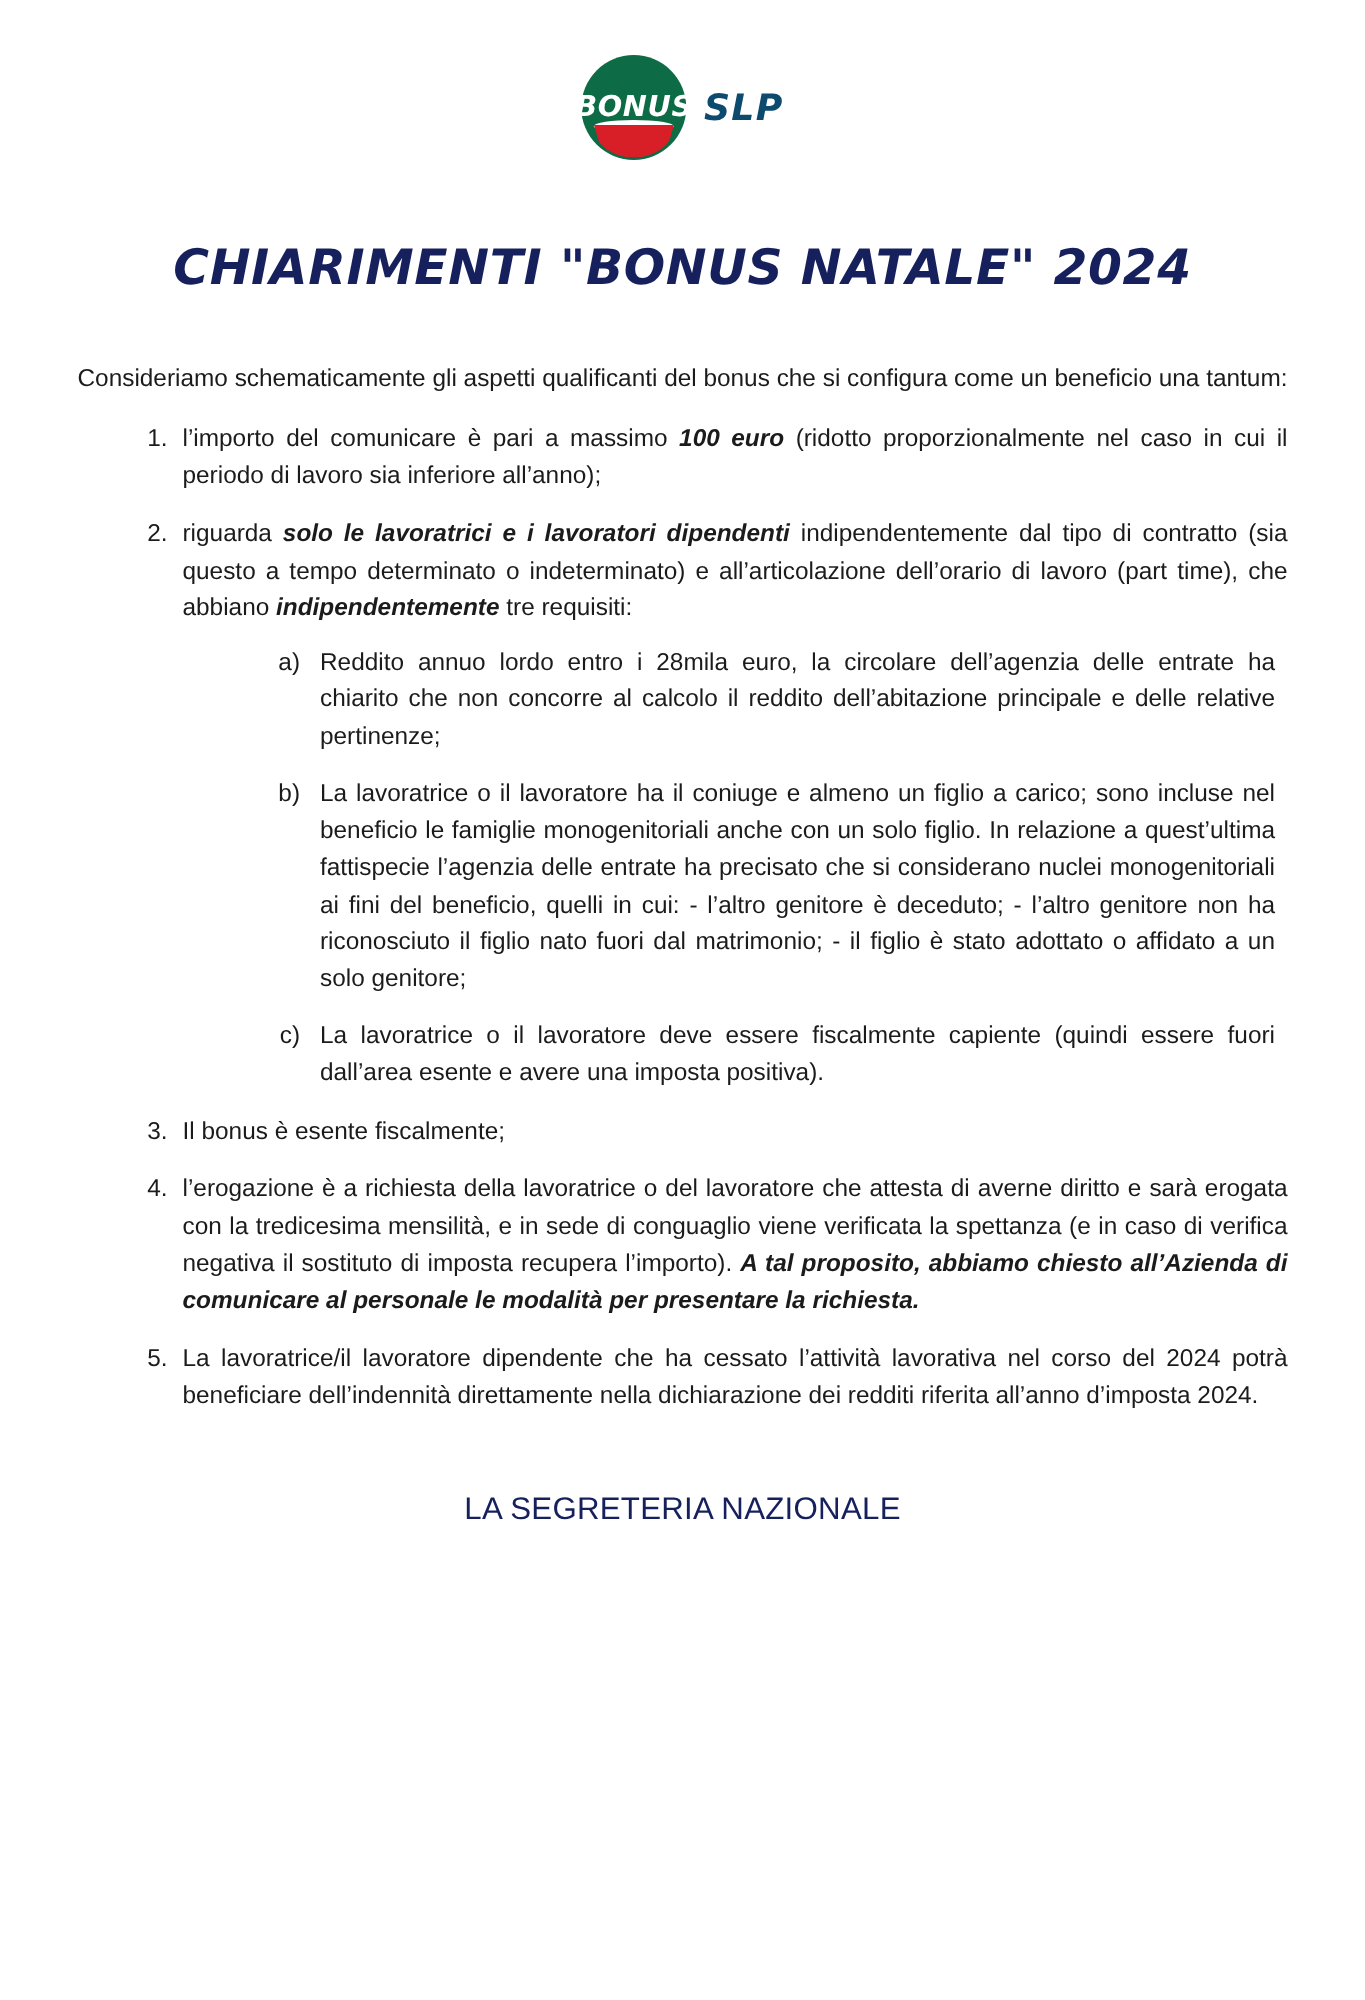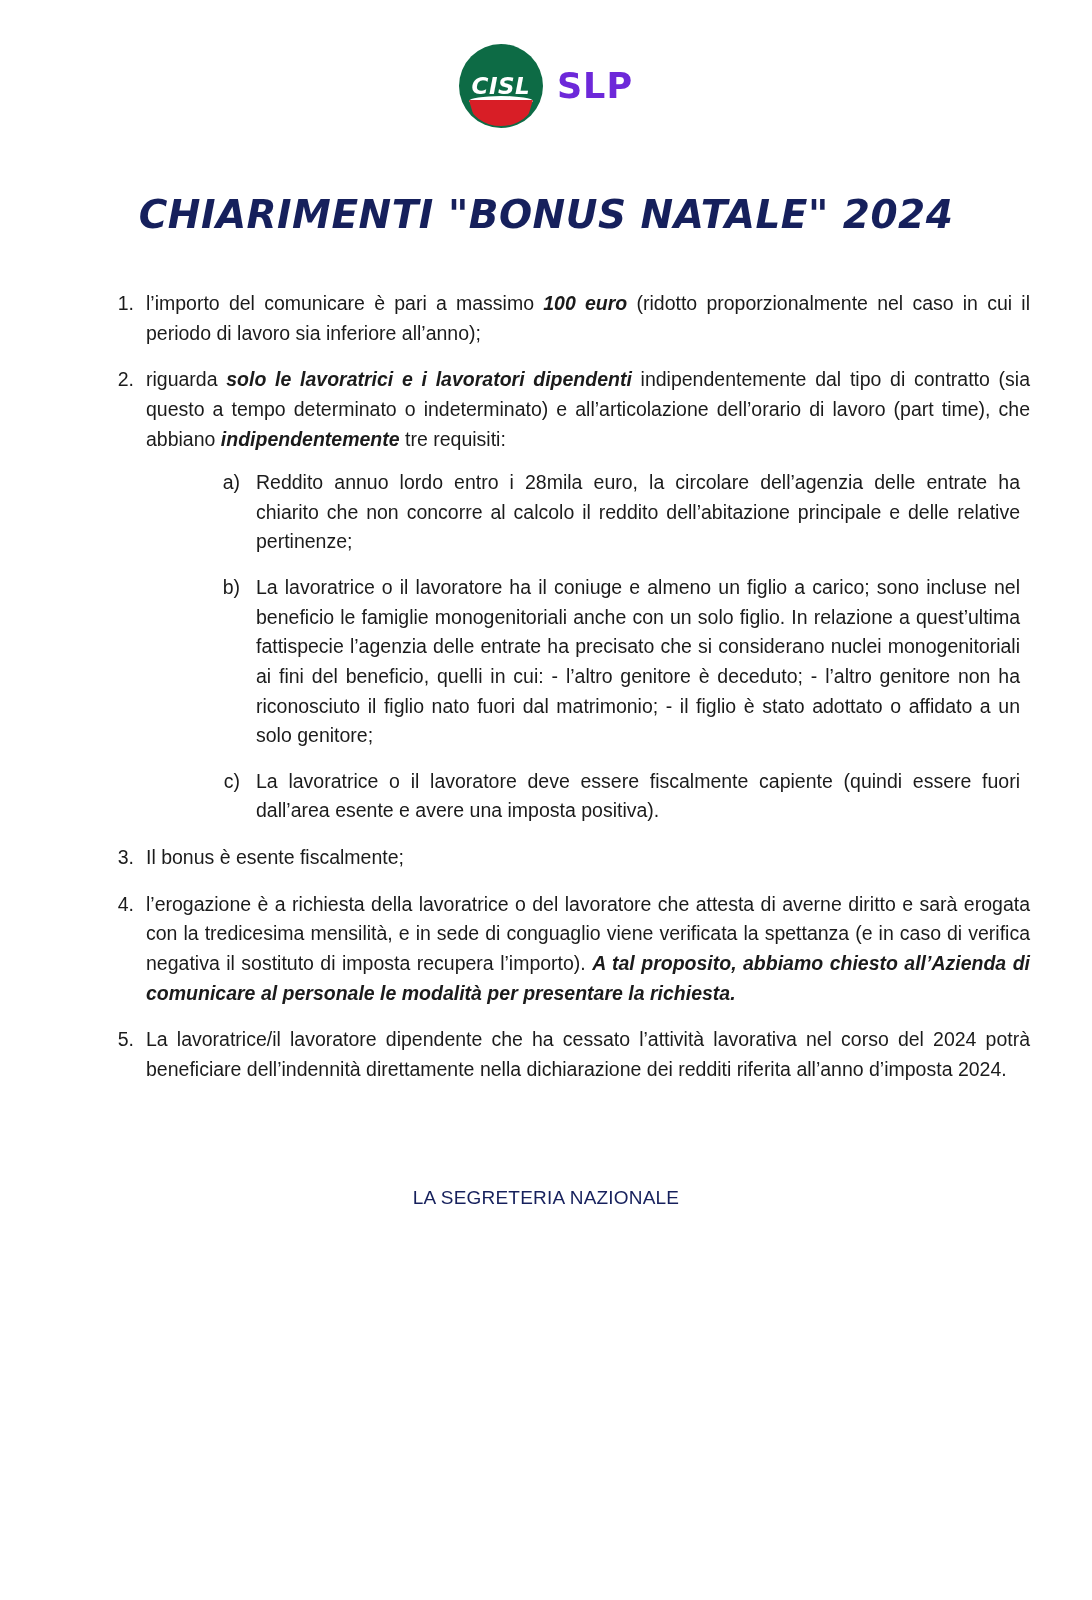--- a/index.html
+++ b/index.html
@@ -74,22 +74,23 @@
     left: 10px;
     top: 52px;
     width: 64px;
     height: 10px;
     background: #ffffff;
     border-radius: 50%;
   }
   .logo-slp {
     font-family: "DejaVu Sans", sans-serif;
     font-weight: bold;
-    font-size: 35px;
-    color: #6d28d9;
+    font-style: italic;
+    font-size: 29px;
+    color: #0c4a6e;
     letter-spacing: 1px;
   }
 
   
   .doc-title {
     margin: 64px 0 0 0;
     text-align: center;
     font-family: "DejaVu Sans", sans-serif;
     font-weight: bold;
     font-style: italic;
@@ -151,49 +152,50 @@
     position: absolute;
     left: 0;
     top: 0;
     width: 32px;
     text-align: right;
   }
 
   b, strong { font-weight: bold; font-style: italic; }
 
   .signature {
-    margin-top: 100px;
+    margin-top: 56px;
     text-align: center;
-    font-size: 19px;
+    font-size: 25px;
     color: #16205c;
     letter-spacing: 0.2px;
   }
   .tail-space { height: 270px; }
 </style>
 </head>
 <body>
 
 <div class="page">
 
   <div class="logo-block">
     <div class="logo">
       <div class="logo-mark">
         <div class="disc"></div>
         <div class="swoosh-cut"></div>
         <div class="swoosh"></div>
-        <div class="cisl-text">CISL</div>
+        <div class="cisl-text">BONUS</div>
       </div>
       <div class="logo-slp">SLP</div>
     </div>
   </div>
 
   <h1 class="doc-title">CHIARIMENTI "BONUS NATALE" 2024</h1>
 
   <div class="body-text">
 
+    <p class="para">Consideriamo schematicamente gli aspetti qualificanti del bonus che si configura come un beneficio una tantum:</p>
 
     <ol class="level1">
       <li>
         <span><span>l’importo del comunicare è pari a massimo </span><b>100 euro</b><span> (ridotto proporzionalmente nel caso in cui il periodo di lavoro sia inferiore all’anno);</span></span>
       </li>
       <li>
         <span><span>riguarda </span><b>solo le lavoratrici e i lavoratori dipendenti</b><span> indipendentemente dal tipo di contratto (sia questo a tempo determinato o indeterminato) e all’articolazione dell’orario di lavoro (part time), che abbiano </span><b>indipendentemente</b><span> tre requisiti:</span></span>
         <ol class="level2">
           <li>
             <span>Reddito annuo lordo entro i 28mila euro, la circolare dell’agenzia delle entrate ha chiarito che non concorre al calcolo il reddito dell’abitazione principale e delle relative pertinenze;</span>

